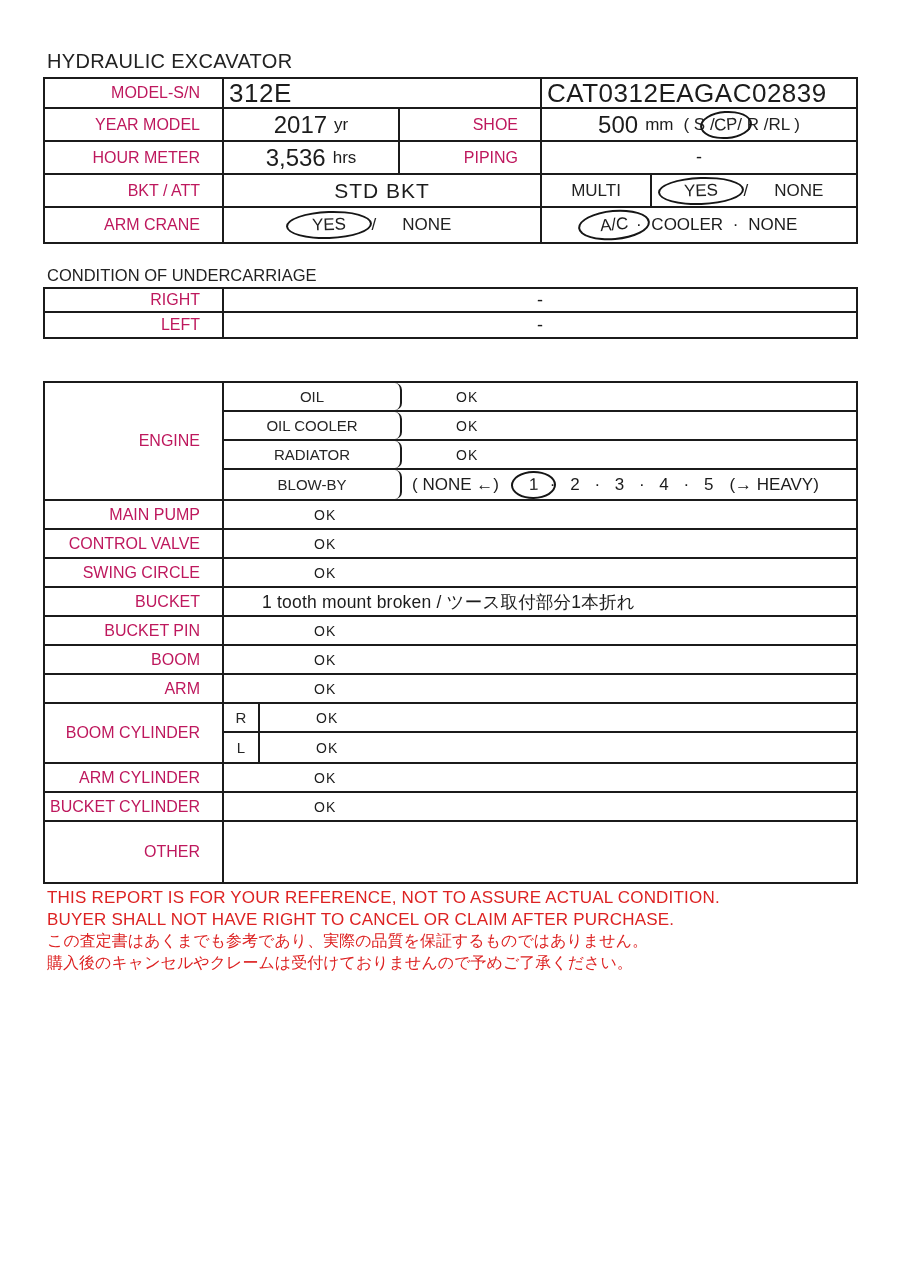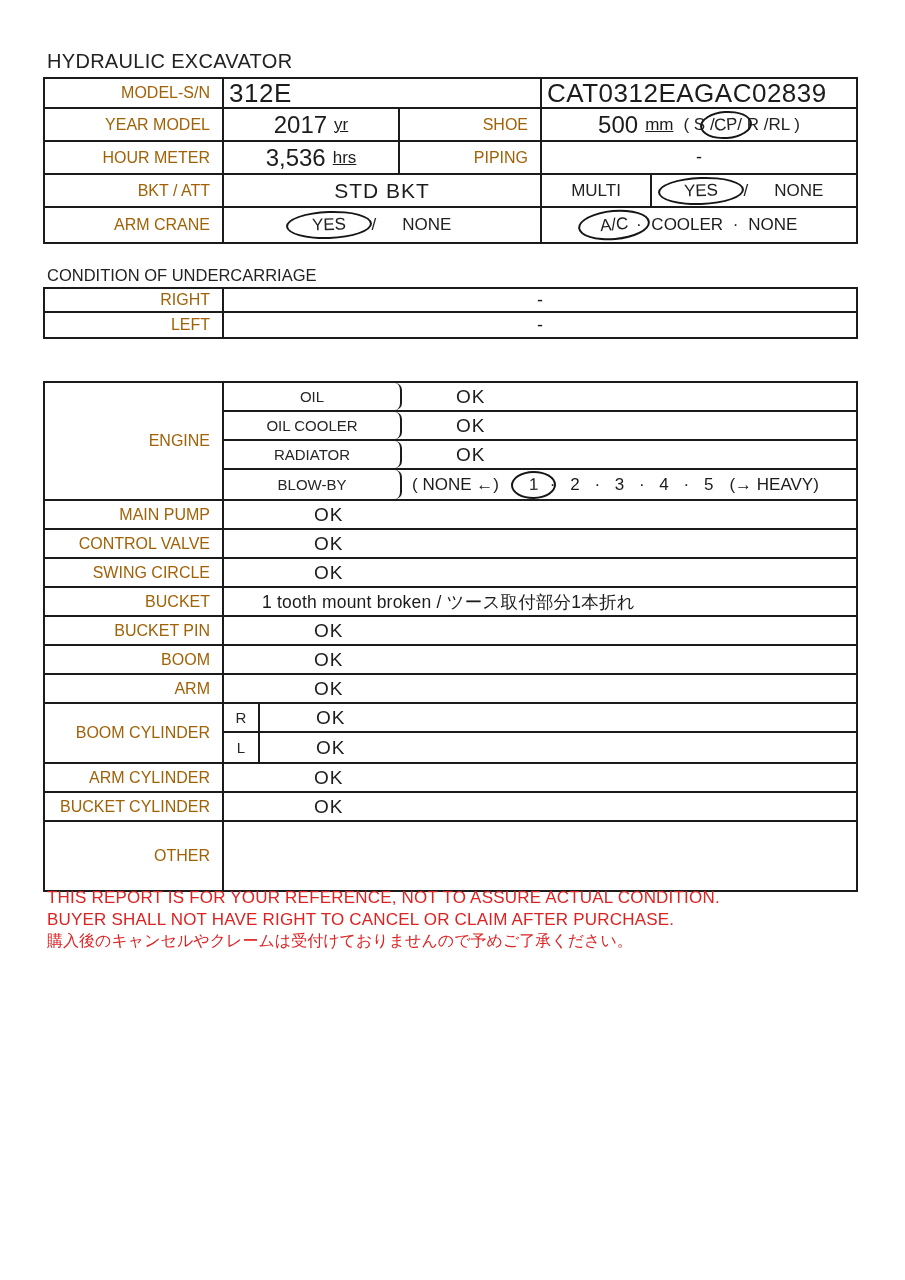--- a/index.html
+++ b/index.html
@@ -24,35 +24,35 @@
   .tbl-spec { top: 77px; }
   .tbl-under { top: 287px; }
   .tbl-main { top: 381px; }
   .row { display: flex; border-bottom: 2px solid #1b1b1b; }
   .row:last-child { border-bottom: none; }
   .cell {
     border-right: 2px solid #1b1b1b; display: flex; align-items: center;
     overflow: visible; white-space: nowrap;
   }
   .cell:last-child { border-right: none; }
-  .lbl { justify-content: flex-end; padding-right: 12px; font-size: 16px; color: #a16207; }
+  .lbl { justify-content: flex-end; padding-right: 22px; font-size: 16px; color: #be185d; }
   .ctr { justify-content: center; }
   .w-label { width: 179px; flex: none; }
   .w-mid   { width: 318px; flex: none; }
   .w-val2  { width: 176px; flex: none; }
   .w-shoe  { width: 142px; flex: none; }
   .w-multi { width: 110px; flex: none; }
   .flex1 { flex: 1; }
   .h30 { height: 30px; } .h33 { height: 33px; } .h34 { height: 34px; }
-  .h40 { height: 24px; } .h29 { height: 29px; } .h60 { height: 68px; }
+  .h40 { height: 24px; } .h29 { height: 29px; } .h60 { height: 60px; }
   .big { font-size: 26px; padding-left: 5px; letter-spacing: 0.5px; }
-  .num { font-size: 24px; } .unit { font-size: 17px; margin-left: 7px; text-decoration: underline; }
+  .num { font-size: 24px; } .unit { font-size: 17px; margin-left: 7px; }
   .mid-val { font-size: 21px; letter-spacing: 1px; }
   .opt { font-size: 17px; color: #222; }
-  .ok { font-size: 19px; letter-spacing: 1px; }
+  .ok { font-size: 14px; letter-spacing: 1px; }
   .dash { font-size: 18px; }
   .pad-ok { padding-left: 90px; }
   .pad-ok-sub { padding-left: 54px; }
   .pad-bucket { padding-left: 38px; font-size: 17.5px; letter-spacing: 0.2px; }
   .group { display: flex; border-bottom: 2px solid #1b1b1b; }
   .group-body { flex: 1; display: flex; flex-direction: column; }
   .subrow { display: flex; border-bottom: 2px solid #1b1b1b; height: 29px; }
   .subrow:last-child { border-bottom: none; }
   .w-sub { width: 178px; flex: none; }
   .sub-lbl { font-size: 15px; color: #262626; border-radius: 7px; }
@@ -249,14 +249,15 @@
   </div>
   <div class="row h60">
     <div class="cell lbl w-label">OTHER</div>
     <div class="cell flex1"></div>
   </div>
 </div>
 
 <div class="disclaimer" style="color: rgb(221, 34, 34);">
   <p>THIS REPORT IS FOR YOUR REFERENCE, NOT TO ASSURE ACTUAL CONDITION.</p>
   <p>BUYER SHALL NOT HAVE RIGHT TO CANCEL OR CLAIM AFTER PURCHASE.</p>
+  <p class="jp">この査定書はあくまでも参考であり、実際の品質を保証するものではありません。</p>
   <p class="jp">購入後のキャンセルやクレームは受付けておりませんので予めご了承ください。</p>
 </div>
 
 </body></html>

